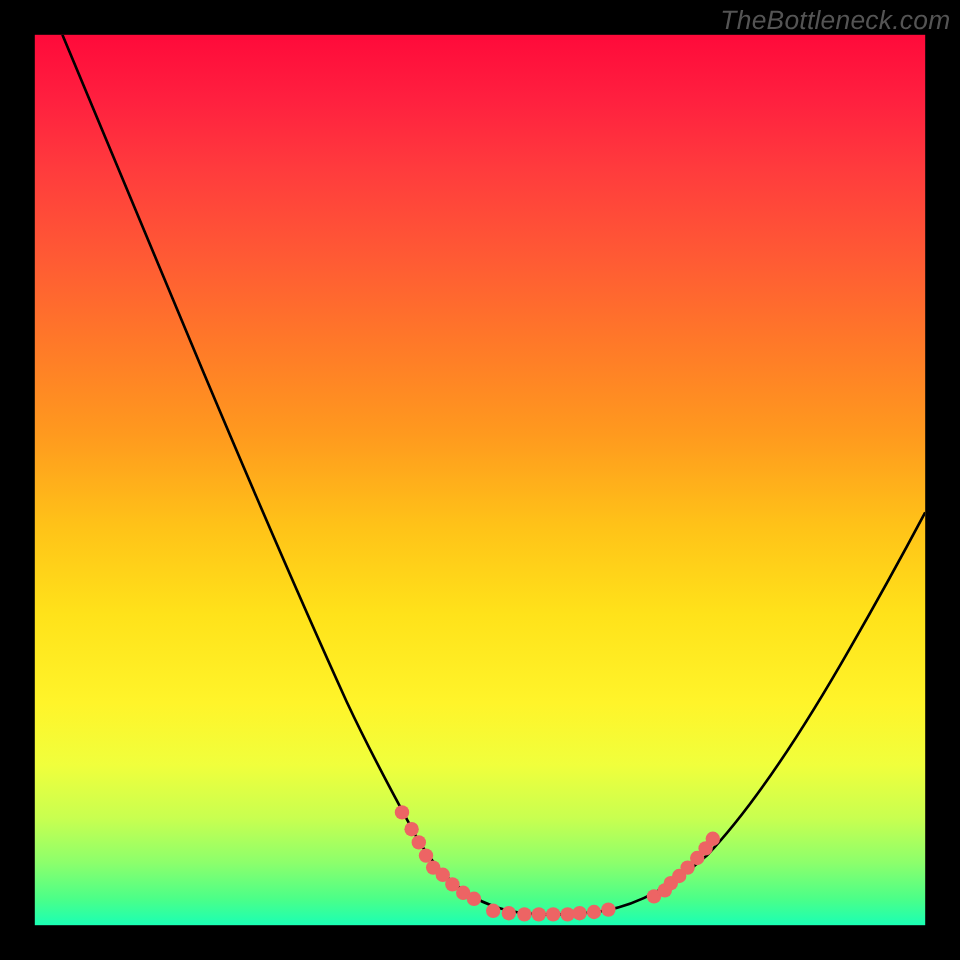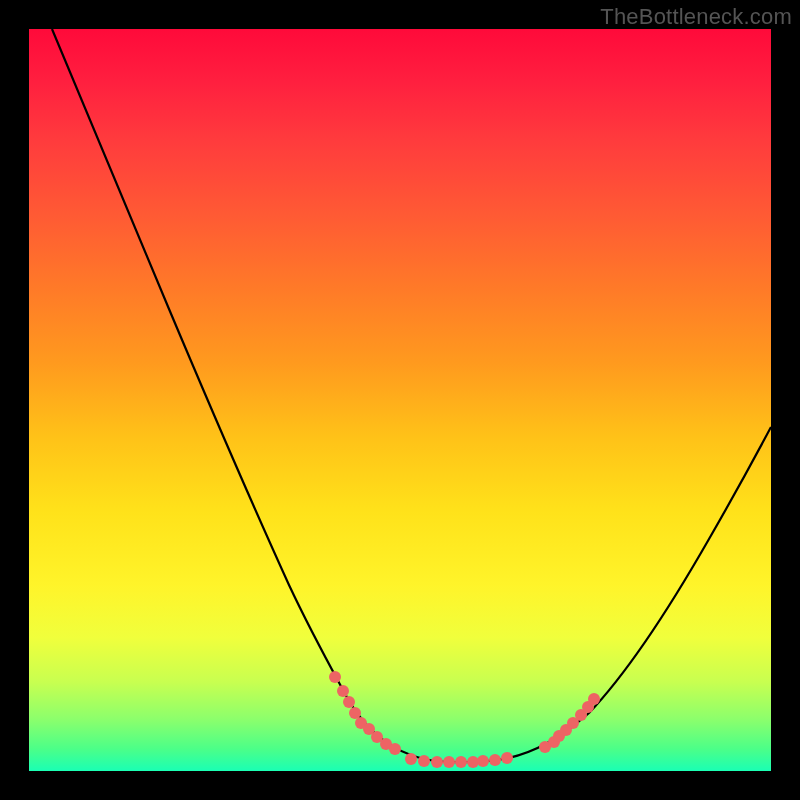--- a/index.html
+++ b/index.html
@@ -9,20 +9,21 @@
     width: 800px;
     height: 800px;
     overflow: hidden;
     font-family: Arial, sans-serif;
   }
   .chart-container {
     position: relative;
     width: 800px;
     height: 580px;
     background: #000;
+    font-style: italic;
   }
   .plot-area {
     position: absolute;
     left: 29px;
     top: 29px;
     width: 742px;
     height: 742px;
     background: linear-gradient(to bottom,
       #ff0a3a 0%,
       #ff1f3f 7%,

